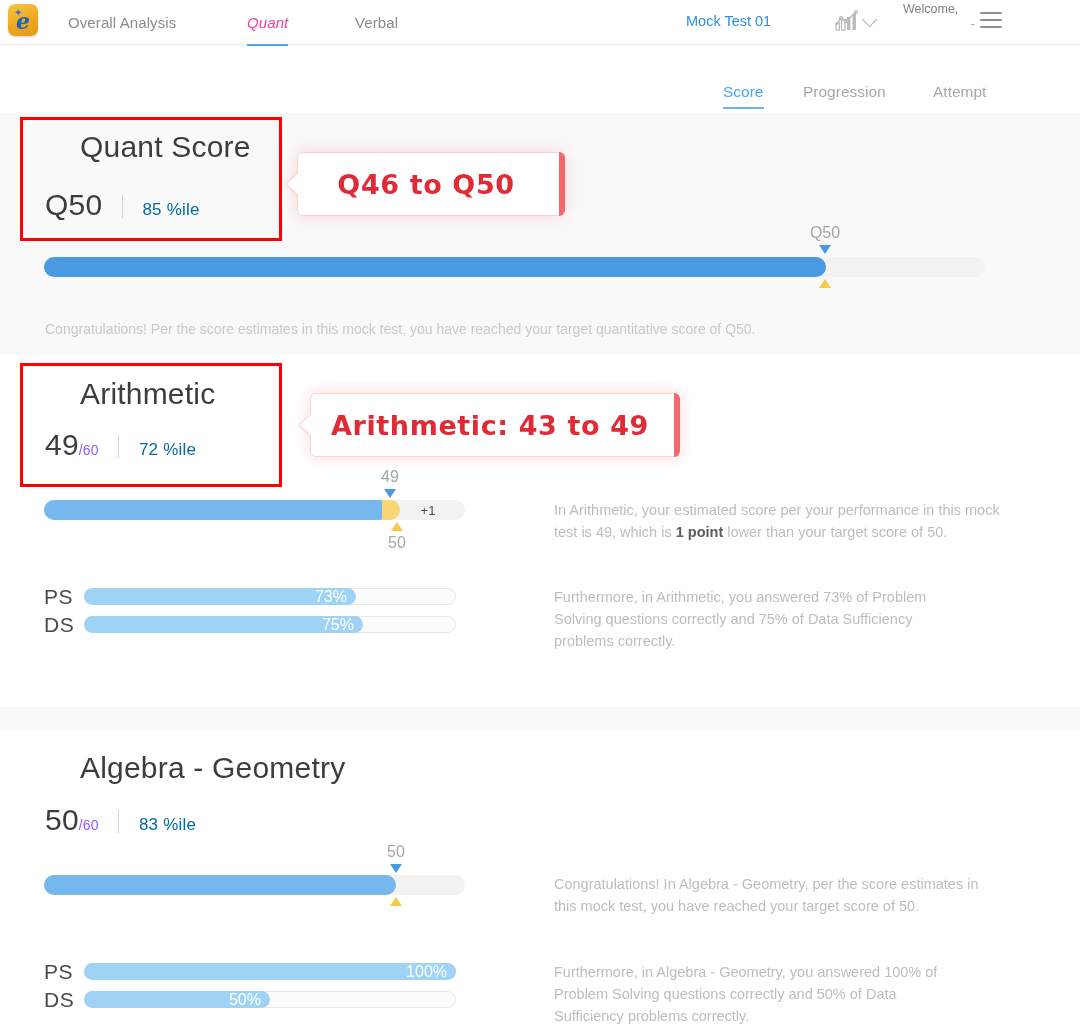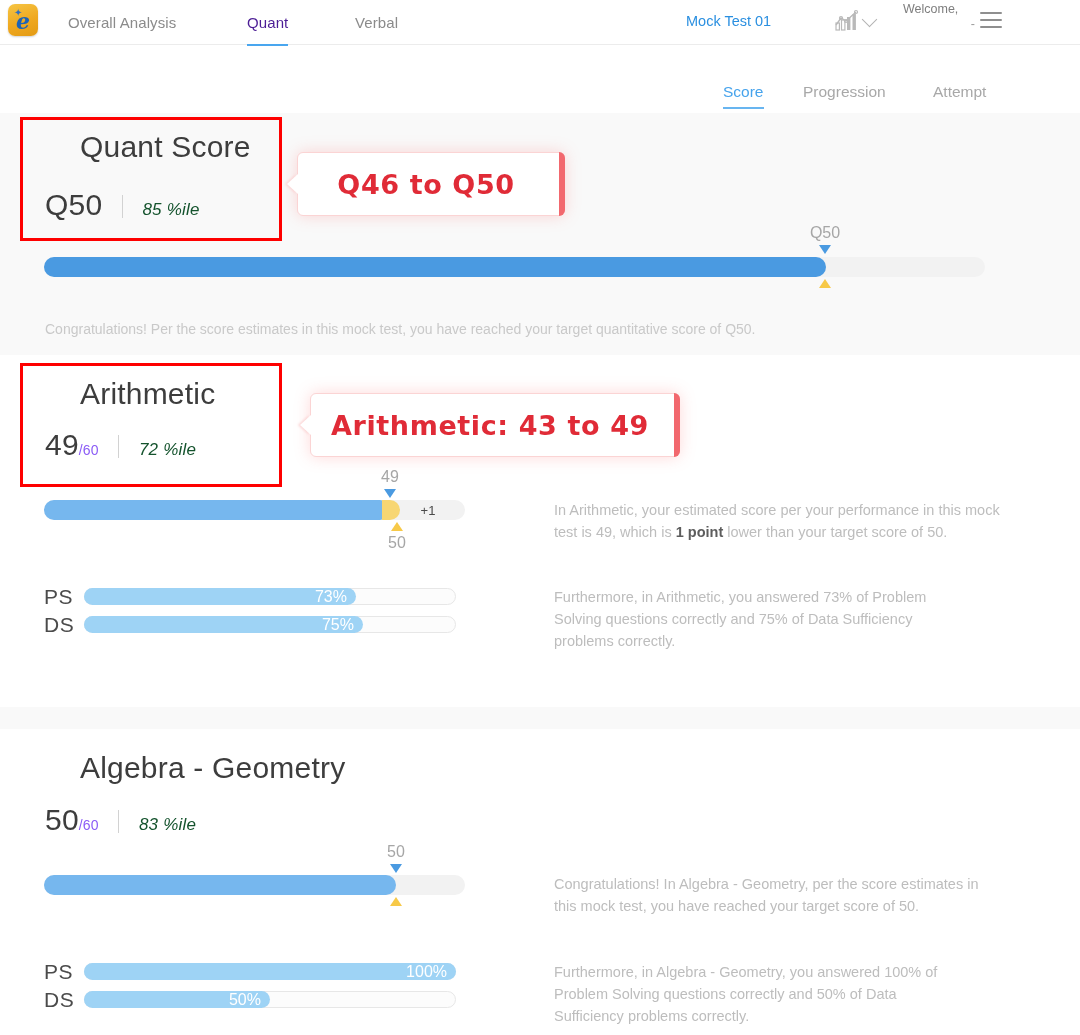--- a/index.html
+++ b/index.html
@@ -34,21 +34,21 @@
   .logo .spark {
     position: absolute; left: 6px; top: 4px; width: 9px; height: 9px;
     color: #2f6fc4; font-size: 10px; line-height: 9px;
   }
   .navlink {
     position: absolute; top: 6px; height: 26px;
     font-size: 15px; color: #8b8b8b; letter-spacing: .1px;
     white-space: nowrap;
     margin-top: 8px;
   }
-  .navlink.active { color: #4c1d95; }
+  .navlink.active { color: #ec4899; font-style: italic; }
   .navlink.active::after {
     content: ""; position: absolute; left: 0; right: 0; bottom: -6px;
     height: 2px; background: #49a6ef;
   }
   #nav-overall { left: 68px; }
   #nav-quant   { left: 247px; }
   #nav-verbal  { left: 355px; }
 
   .mocktest {
     position: absolute; left: 686px; top: 13px;
@@ -112,21 +112,21 @@
   }
   .sec-score {
     position: absolute; white-space: nowrap;
     font-size: 30px; font-weight: 300; color: #3d3d3d; letter-spacing: .2px;
   }
   .sec-score .denom { font-size: 14px; color: #8b5cf6; }
   .sec-score .divider {
     display: inline-block; width: 1px; height: 23px; background: #d2d2d2;
     margin: 0 11px -3px 11px;
   }
-  .sec-score .pct { font-size: 17px; color: #14532d; font-weight: 400; font-style: italic; }
+  .sec-score .pct { font-size: 17px; color: #0369a1; font-weight: 400; }
 
   
   .redbox {
     position: absolute; border: 3px solid #fe0000; background: transparent;
   }
 
   
   .callout {
     position: absolute; background: #ffffff;
     border: 1px solid #fbd4d4; border-radius: 6px;

